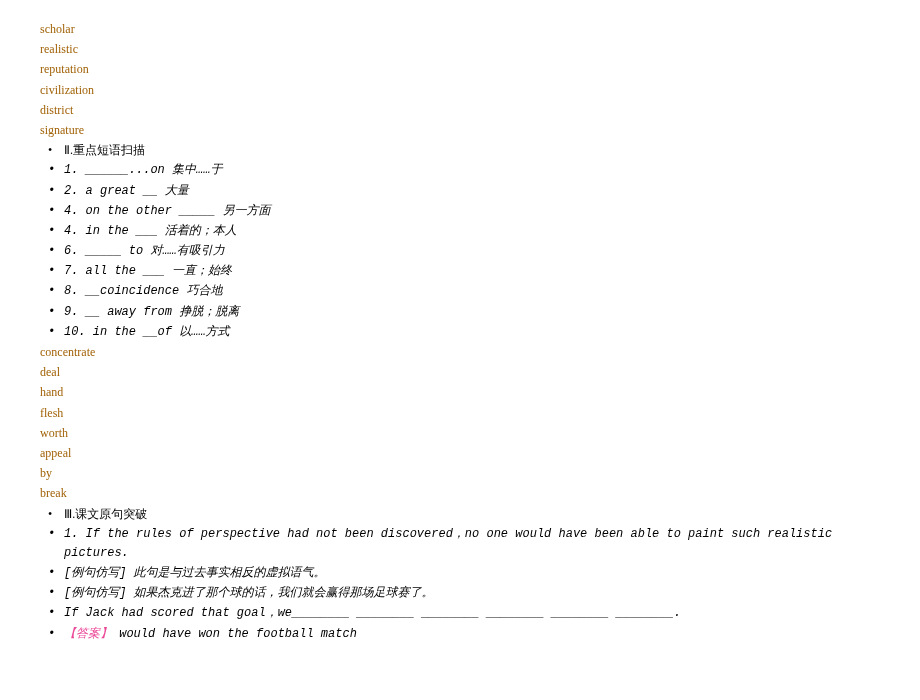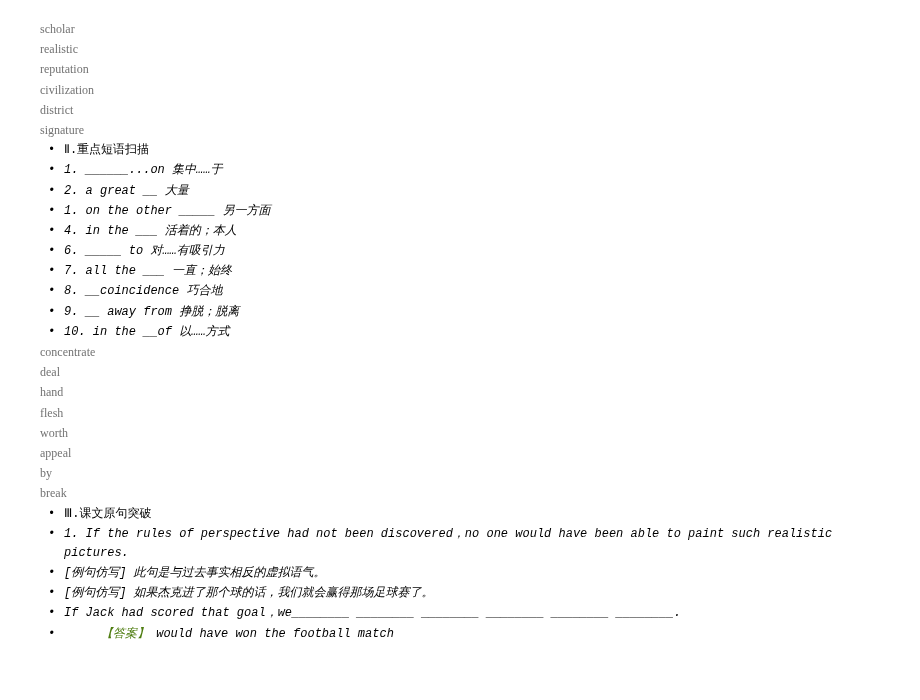--- a/index.html
+++ b/index.html
@@ -9,66 +9,64 @@
       font-size: 12px;
       line-height: 1.6;
       background: #fff;
       color: #000;
     }
     .word-list {
       margin: 0;
       padding: 0;
     }
     .word-list div {
-      color: #737373;
+      color: #a16207;
       margin-bottom: 1px;
     }
     ul {
       list-style: none;
       margin: 0;
       padding: 0;
     }
     ul li {
       padding-left: 24px;
       position: relative;
       margin-bottom: 1px;
-      font-family: Liberation Mono, monospace;
     }
     ul li::before {
       content: "•";
       position: absolute;
       left: 8px;
       color: #000;
     }
     .mono {
       font-family: "Courier New", monospace;
       font-style: italic;
     }
     .answer-label {
-      color: #4d7c0f;
-      margin-left: 37px;
+      color: #ec4899;
     }
   </style>
 </head>
 <body>
 
 <div class="word-list">
   <div>scholar</div>
   <div>realistic</div>
   <div>reputation</div>
   <div>civilization</div>
   <div>district</div>
   <div>signature</div>
 </div>
 
 <ul>
   <li>Ⅱ.重点短语扫描</li>
   <li class="mono">1. ______...on     集中……于</li>
   <li class="mono">2. a great __       大量</li>
-  <li class="mono">1. on the other _____     另一方面</li>
+  <li class="mono">4. on the other _____     另一方面</li>
   <li class="mono">4. in the ___       活着的；本人</li>
   <li class="mono">6. _____ to          对……有吸引力</li>
   <li class="mono">7. all the ___      一直；始终</li>
   <li class="mono">8. __coincidence       巧合地</li>
   <li class="mono">9. __ away from       挣脱；脱离</li>
   <li class="mono">10. in the __of       以……方式</li>
 </ul>
 
 <div class="word-list">
   <div>concentrate</div>

